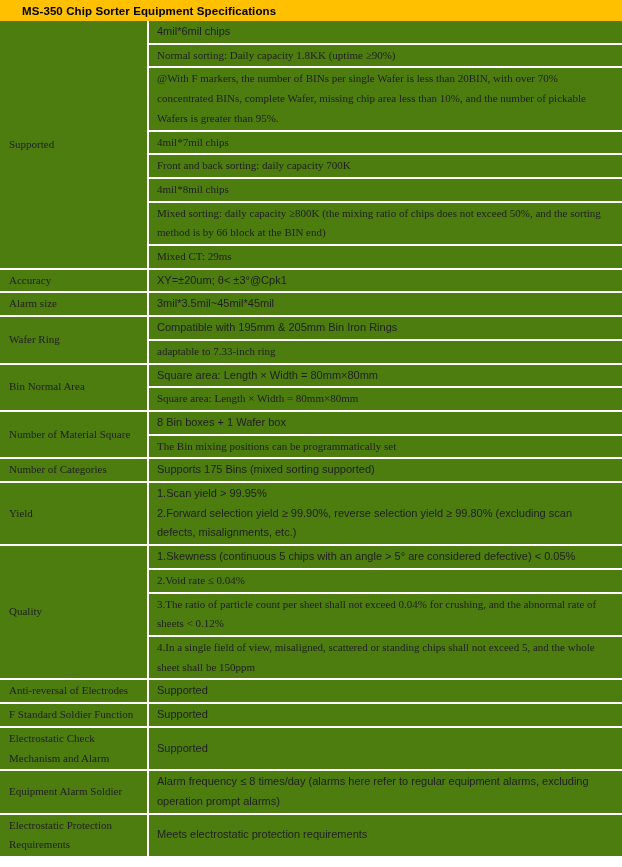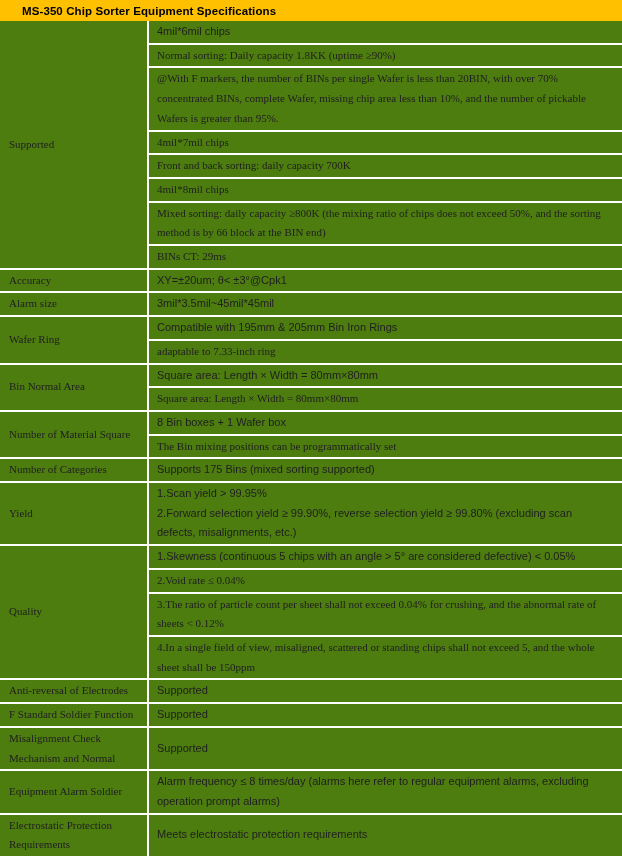--- a/index.html
+++ b/index.html
@@ -74,21 +74,21 @@
       <tr>
         <td class="value">Front and back sorting: daily capacity 700K</td>
       </tr>
       <tr>
         <td class="value">4mil*8mil chips</td>
       </tr>
       <tr>
         <td class="value">Mixed sorting: daily capacity ≥800K (the mixing ratio of chips does not exceed 50%, and the sorting method is by 66 block at the BIN end)</td>
       </tr>
       <tr>
-        <td class="value">BINs CT: 29ms</td>
+        <td class="value">Mixed CT: 29ms</td>
       </tr>
 
       <tr>
         <td class="label">Accuracy</td>
         <td class="value">XY=±20um;  θ&lt; ±3°@Cpk1</td>
       </tr>
 
       <tr>
         <td class="label">Alarm size</td>
         <td class="value">3mil*3.5mil~45mil*45mil</td>
@@ -147,21 +147,21 @@
         <td class="label">Anti-reversal of Electrodes</td>
         <td class="value">Supported</td>
       </tr>
 
       <tr>
         <td class="label">F Standard Soldier Function</td>
         <td class="value">Supported</td>
       </tr>
 
       <tr>
-        <td class="label">Misalignment Check Mechanism and Normal</td>
+        <td class="label">Electrostatic Check Mechanism and Alarm</td>
         <td class="value">Supported</td>
       </tr>
 
       <tr>
         <td class="label">Equipment Alarm Soldier</td>
         <td class="value">Alarm frequency ≤ 8 times/day (alarms here refer to regular equipment alarms, excluding operation prompt alarms)</td>
       </tr>
 
       <tr class="last">
         <td class="label">Electrostatic Protection Requirements</td>

